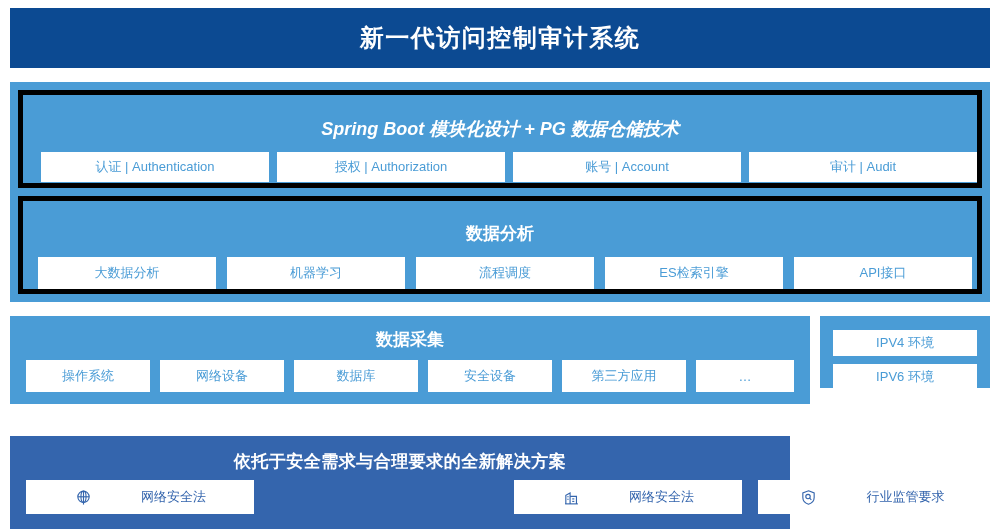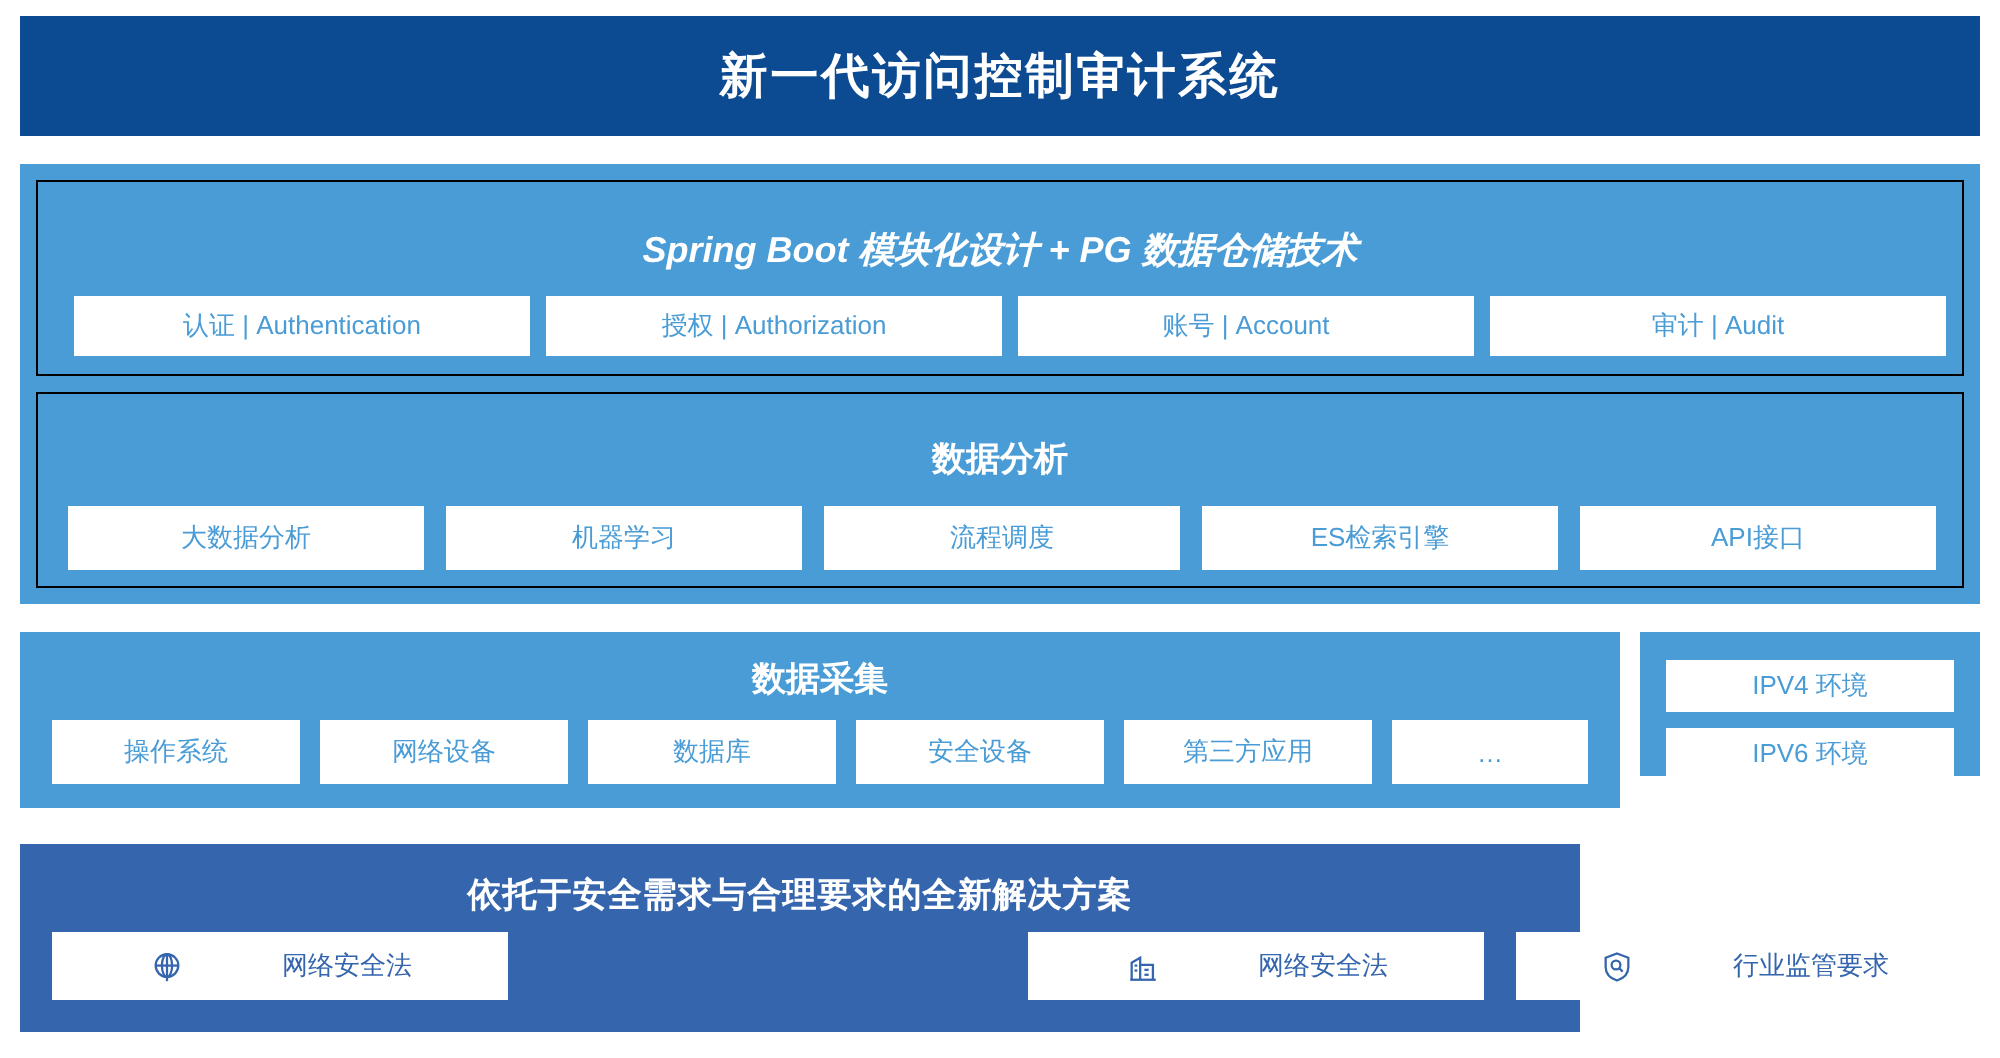--- a/index.html
+++ b/index.html
@@ -46,21 +46,21 @@
     background: #4a9cd6;
     box-sizing: border-box;
   }
   .panel-dark {
     background: #3465ad;
   }
 
   
   .group {
     position: absolute;
-    border: 1px solid #000000;
+    border: 5px solid #000000;
     box-sizing: border-box;
   }
 
   .group-title {
     position: absolute;
     left: 0;
     right: 0;
     text-align: center;
     color: #ffffff;
     font-weight: bold;
@@ -105,21 +105,21 @@
   #sec-collect   { left: 10px;  top: 316px; width: 800px; height: 88px; }
   #collect-title { top: 12px;   font-size: 17px; }
   .collect-chip  { top: 44px;   height: 32px; }
 
   #sec-ipv       { left: 820px; top: 316px; width: 170px; height: 72px; }
   .ipv-chip      { left: 13px;  width: 144px; height: 26px; font-size: 13px; }
   #ipv4          { top: 14px; }
   #ipv6          { top: 48px; }
 
   
-  #sec-solution  { left: 10px;  top: 422px; width: 780px; height: 94px; }
+  #sec-solution  { left: 10px;  top: 436px; width: 780px; height: 94px; }
   #solution-title{ top: 14px;   font-size: 17px; letter-spacing: .5px; }
   .solution-chip { top: 44px;   height: 34px; font-size: 13px; }
 </style>
 </head>
 <body>
 
 <div class="page">
 
   <div class="header">
     <div class="header-title">新一代访问控制审计系统</div>

